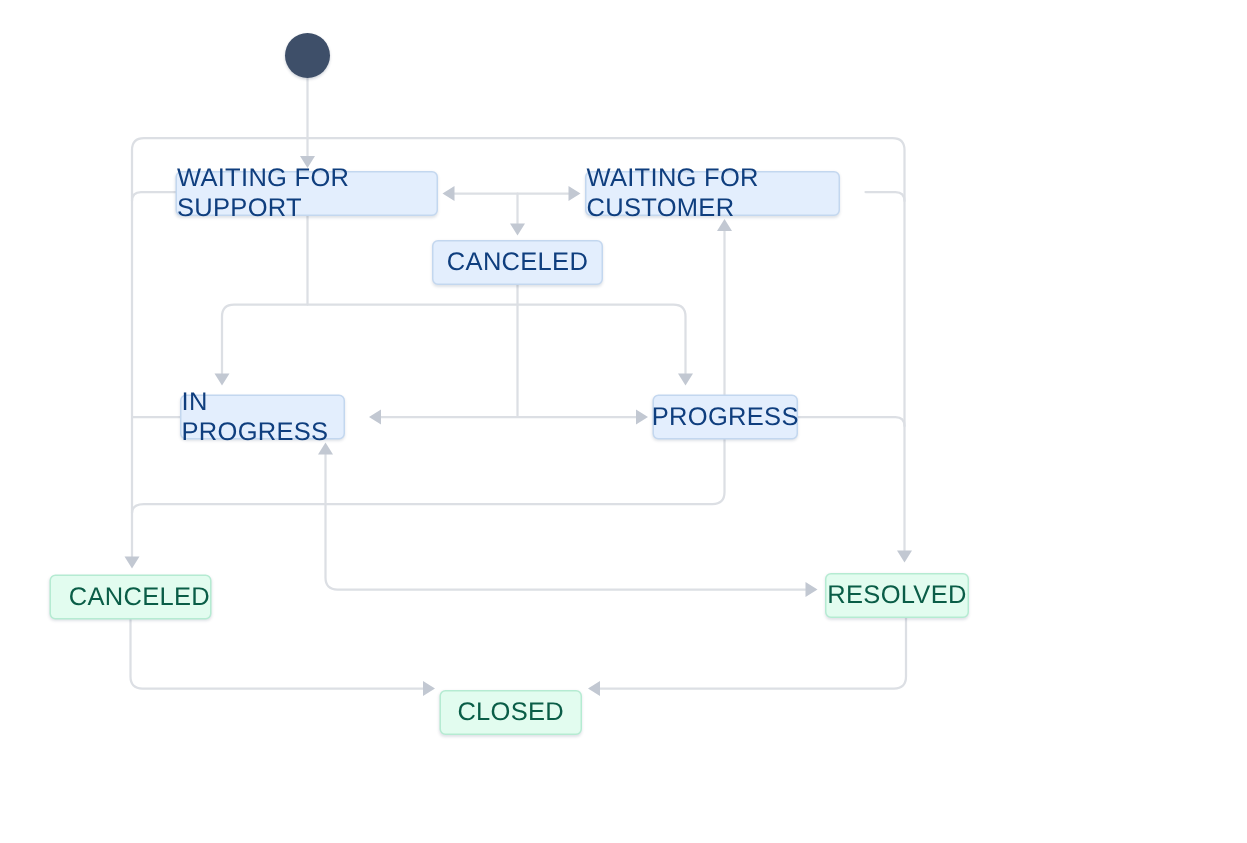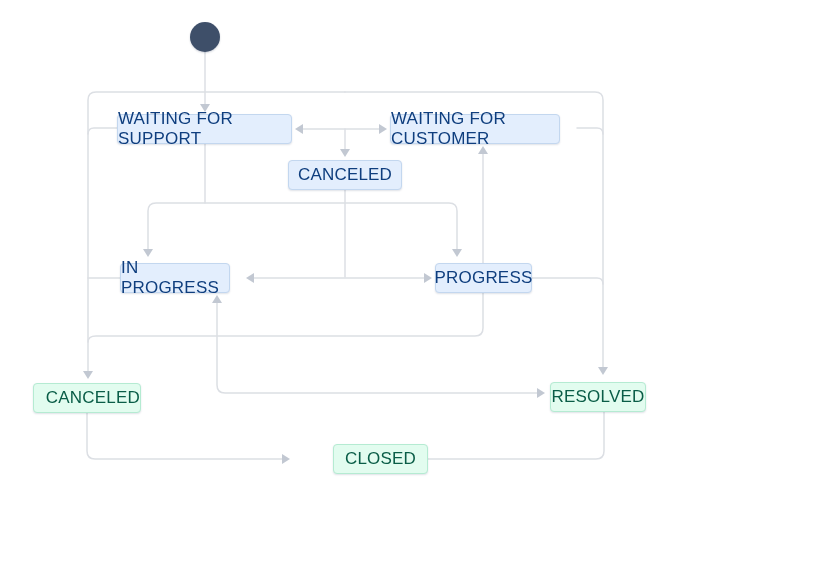--- a/index.html
+++ b/index.html
@@ -17,21 +17,21 @@
   .green{background:#e2fcef;border:1px solid #b5ebd2;color:#0a5d47;}
   .start{position:absolute;left:190px;top:22px;width:30px;height:30px;border-radius:50%;
          background:#3e4f69;box-shadow:0 1px 2px rgba(9,30,66,.2);cursor:pointer;}
   .n-wfs{left:117px;top:114px;width:175px;}
   .n-wfc{left:390px;top:114px;width:170px;}
   .n-esc{left:288px;top:160px;width:114px;}
   .n-inp{left:120px;top:263px;width:110px;}
   .n-pen{left:435px;top:263px;width:97px;}
   .n-can{left:33px;top:383px;width:108px;justify-content:flex-end;}
   .n-res{left:550px;top:382px;width:96px;}
-  .n-clo{left:293px;top:444px;width:95px;margin-left:40px;}
+  .n-clo{left:293px;top:460px;width:95px;}
 </style>
 </head>
 <body>
 
 <div class="canvas">
 
   <svg class="edges" width="831" height="562">
     <g>
       <path d="M205 52 V104"></path>
       <polygon points="200,104 210,104 205,112"></polygon>

